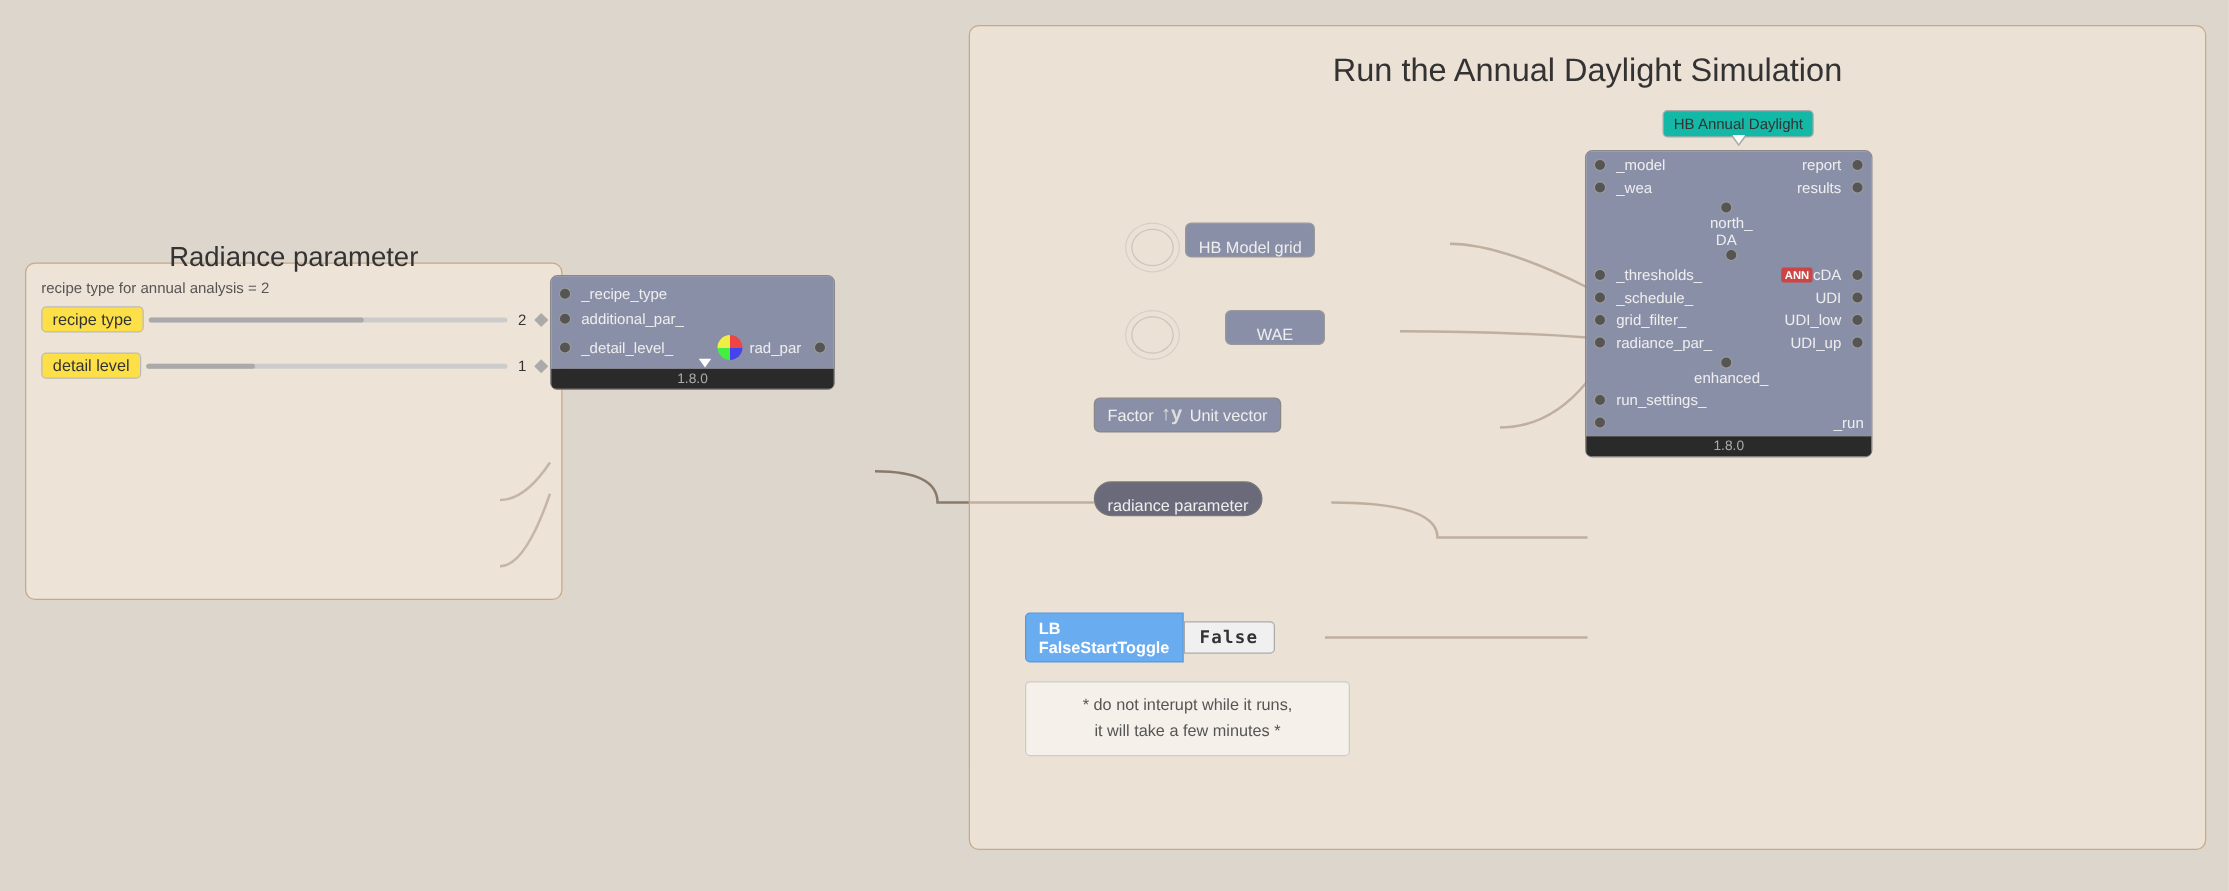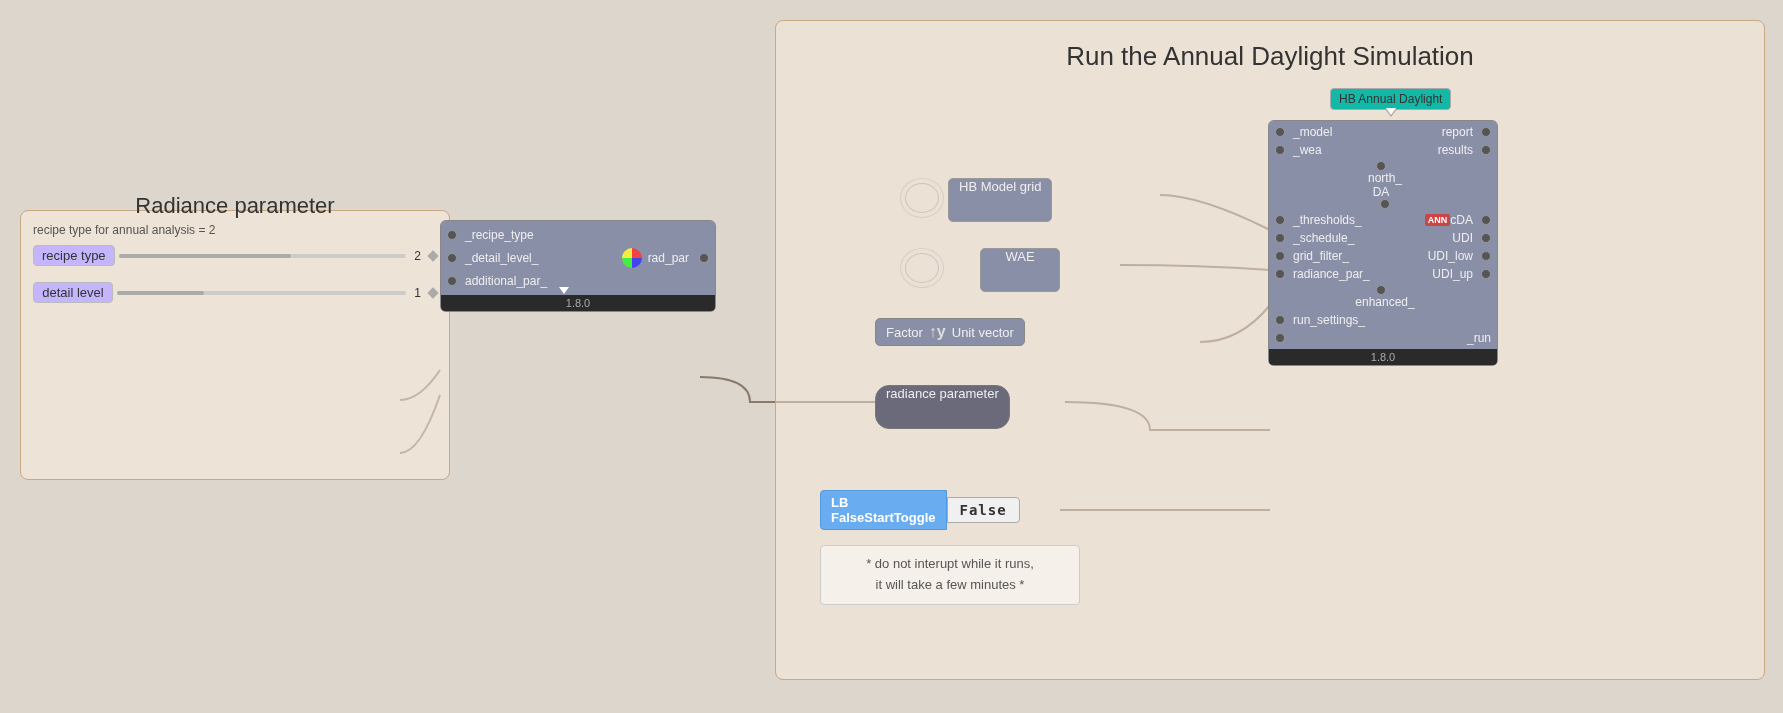--- a/index.html
+++ b/index.html
@@ -111,38 +111,38 @@
     }
 
     .port-right {
       margin-left: 4px;
     }
 
     
     .radiance-node {
       left: 440px;
       top: 220px;
-      width: 276px;
+      width: 228px;
     }
 
     
     .annual-node {
       left: 1270px;
       top: 120px;
       width: 220px;
     }
 
     
     .small-node {
       border-radius: 5px;
       border: 1.5px solid #999;
       background: #8a8fa8;
-      height: 44px;
+      height: 28px;
       display: flex;
-      align-items: flex-start;
+      align-items: flex-end;
       padding: 0 10px;
       font-size: 13px;
       color: #eee;
       white-space: nowrap;
     }
 
     
     .callout {
       position: absolute;
       background: #14b8a6;
@@ -177,21 +177,21 @@
 
     
     .slider-row {
       display: flex;
       align-items: center;
       margin: 8px 12px;
       gap: 4px;
     }
 
     .slider-label {
-      background: #c4b5fd;
+      background: #fde047;
       border: 1.5px solid #bbb;
       border-radius: 4px;
       padding: 2px 8px;
       font-size: 13px;
       color: #333;
       min-width: 80px;
       text-align: center;
     }
 
     .slider-track {
@@ -366,28 +366,28 @@
   </div>
 
   <div class="node radiance-node">
     <div class="node-body" style="border-radius:4px 4px 0 0; padding: 4px 0 4px 0;">
       <div class="node-row" style="padding:3px 6px;">
         <span class="port port-left"></span>
         <span style="flex:1; padding-left:4px;">_recipe_type</span>
       </div>
       <div class="node-row" style="padding:3px 6px;">
         <span class="port port-left"></span>
+        <span style="flex:1; padding-left:4px;">additional_par_</span>
+      </div>
+      <div class="node-row" style="padding:3px 6px;">
+        <span class="port port-left"></span>
         <span style="flex:1; padding-left:4px;">_detail_level_</span>
         <span class="p-icon"></span>
         <span style="padding:0 6px;">rad_par</span>
         <span class="port port-right"></span>
-      </div>
-      <div class="node-row" style="padding:3px 6px;">
-        <span class="port port-left"></span>
-        <span style="flex:1; padding-left:4px;">additional_par_</span>
       </div>
     </div>
     <div class="node-footer">1.8.0</div>
   </div>
 
   <div class="right-group">
     <span class="right-group-title">Run the Annual Daylight Simulation</span>
   </div>
 
   <div class="callout" style="left:1330px; top:88px;">

